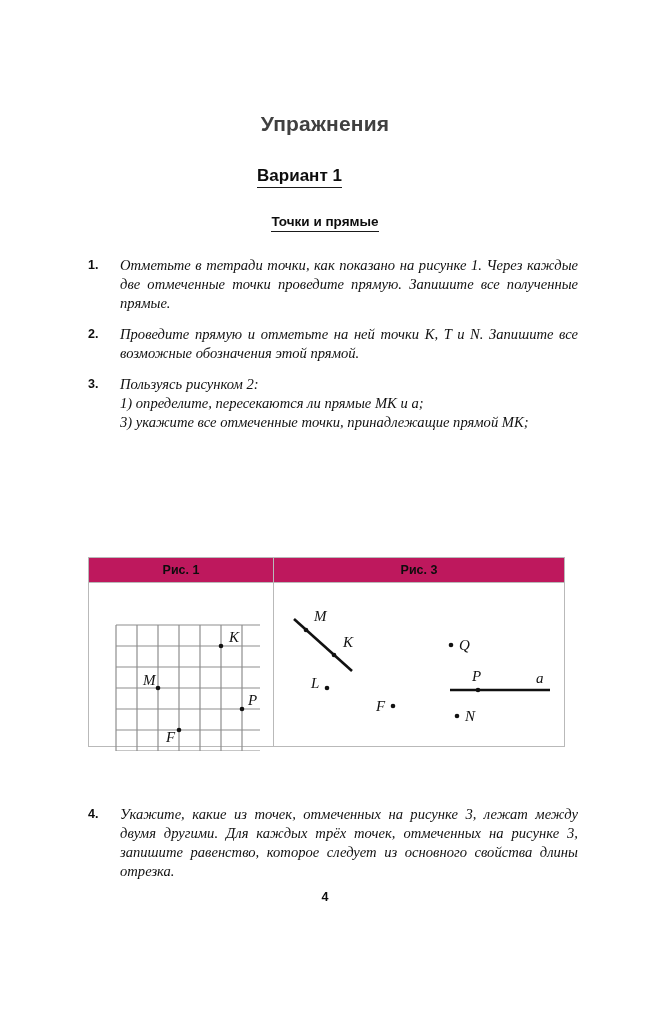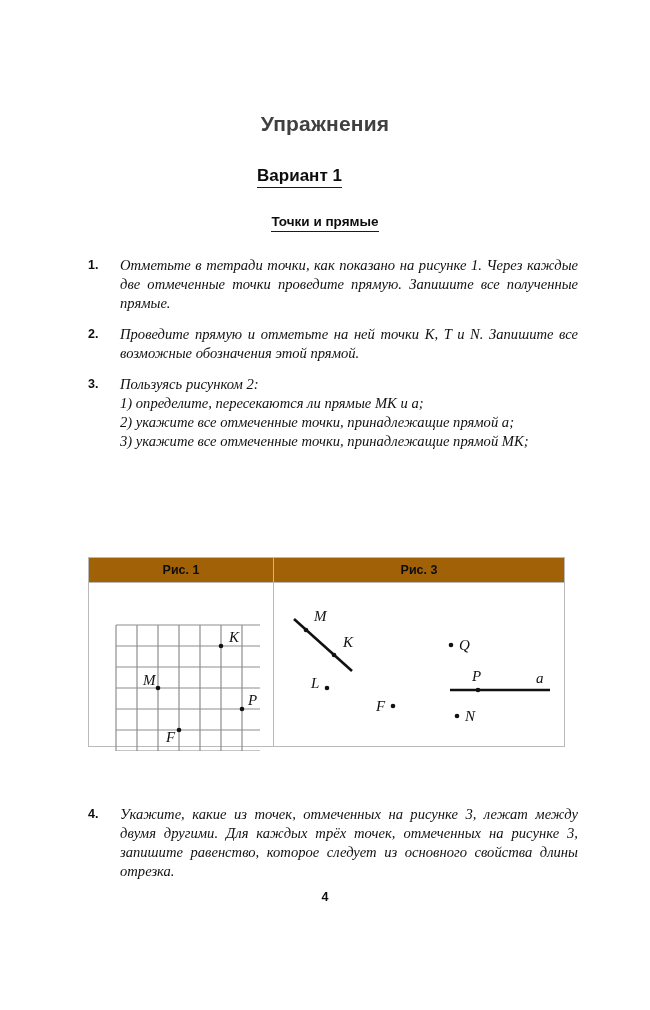--- a/index.html
+++ b/index.html
@@ -101,21 +101,21 @@
     position: absolute;
     left: 88px;
     top: 557px;
     width: 477px;
     border: 1px solid #b9b9b9;
     box-sizing: border-box;
     background: #ffffff;
   }
   .fig-head-row {
     display: flex;
-    background: #a16207;
+    background: #be185d;
     border-bottom: 1px solid #b9b9b9;
   }
   .fig-head-cell {
     text-align: center;
     font-family: "Liberation Sans", sans-serif;
     font-weight: bold;
     font-size: 12.5px;
     padding: 5px 0 5px 0;
     color: #0d0d0d;
     box-sizing: border-box;
@@ -193,21 +193,20 @@
     <div class="ex-body">
       <p>Проведите прямую и отметьте на ней точки K, T и N. Запишите все возможные обозначения этой прямой.</p>
     </div>
   </div>
 
   <div class="ex" id="ex3">
     <div class="ex-num">3.</div>
     <div class="ex-body">
       <p>Пользуясь рисунком 2:</p>
       <p class="sub">1) определите, пересекаются ли прямые MK и a;</p>
-      <p class="sub">2) укажите все отмеченные точки, принадлежащие прямой a;</p>
       <p class="sub">3) укажите все отмеченные точки, принадлежащие прямой MK;</p>
     </div>
   </div>
 
   <div class="fig-table">
     <div class="fig-head-row">
       <div class="fig-head-cell left">Рис. 1</div>
       <div class="fig-head-cell right">Рис. 3</div>
     </div>
     <div class="fig-body-row">

